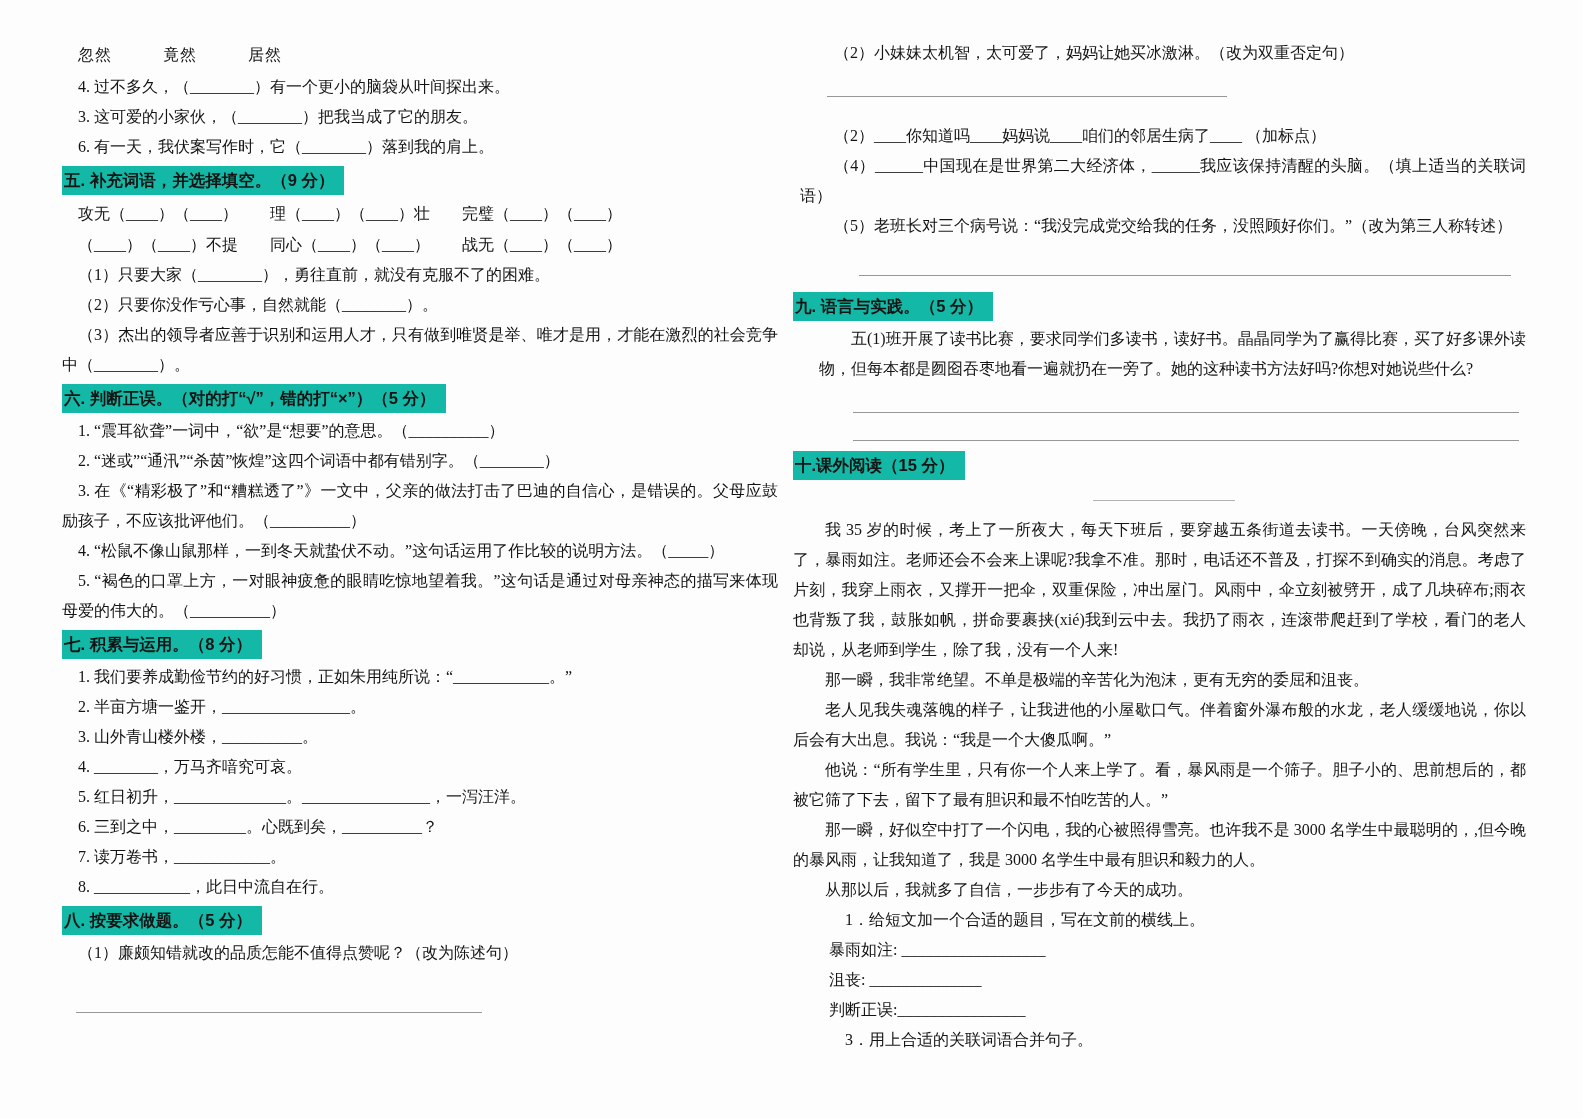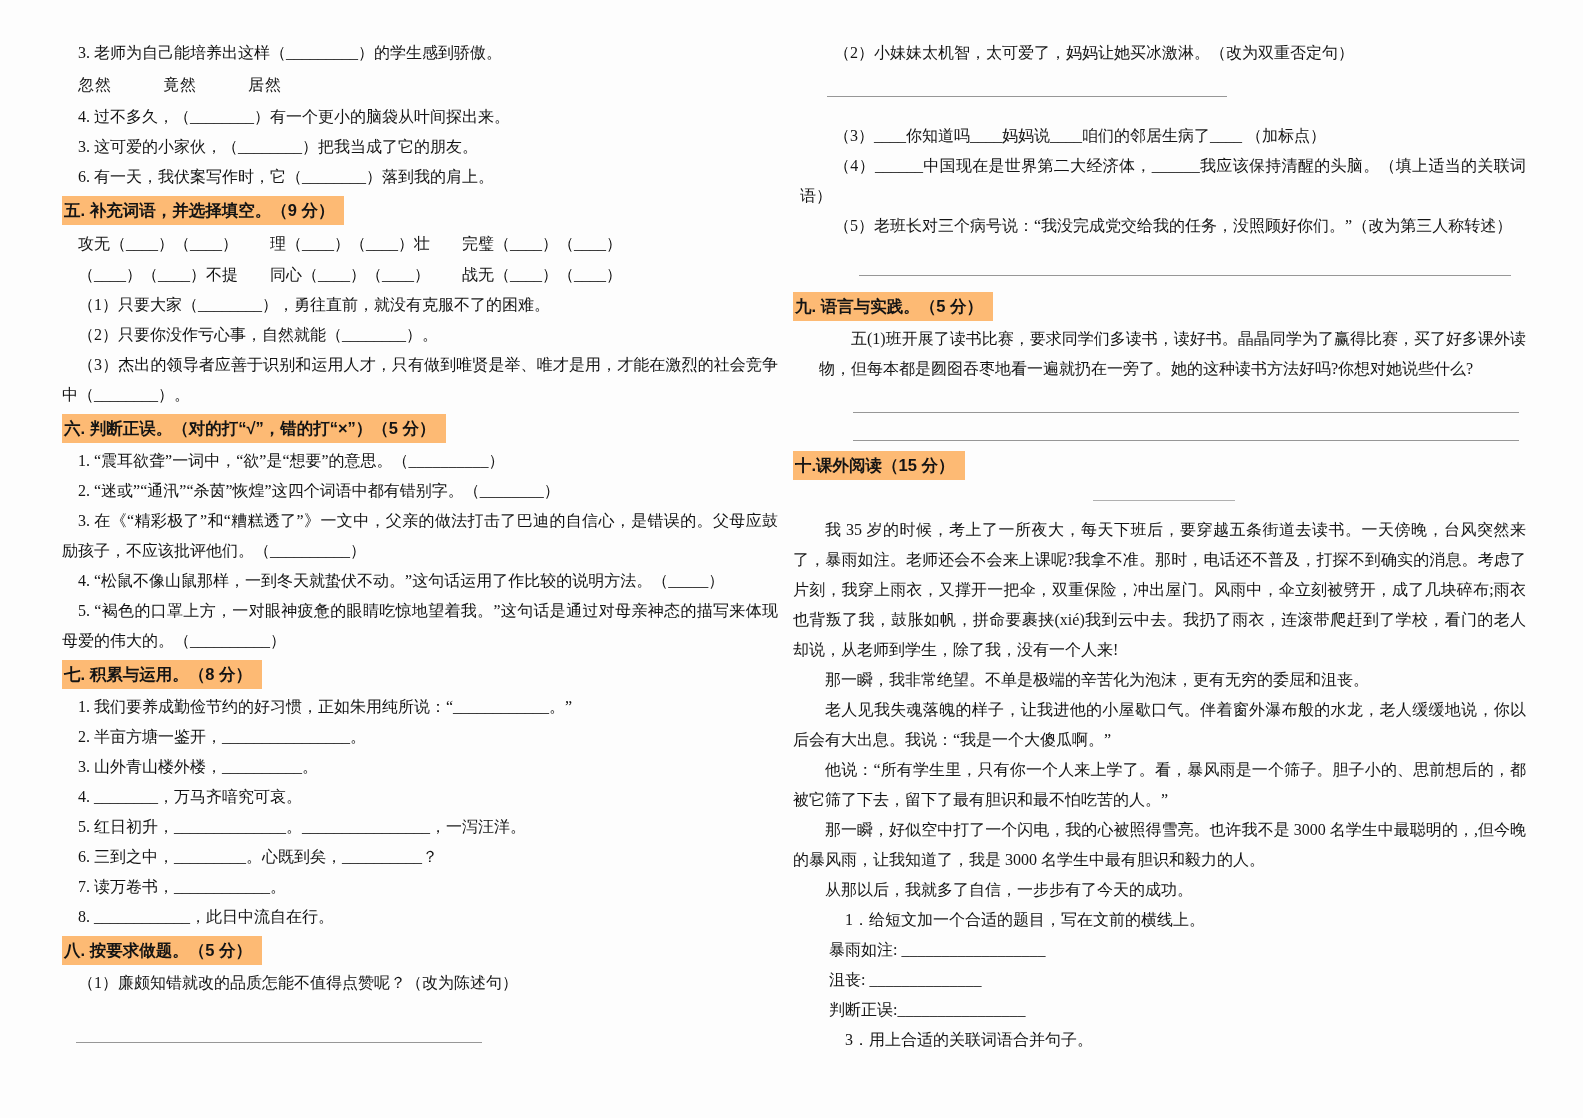--- a/index.html
+++ b/index.html
@@ -19,21 +19,21 @@
   .line, .item { line-height:30px; min-height:30px; text-align:justify; }
   .item { text-indent:16px; }
   .col-right .item { text-indent:34px;margin-left:7px; }
 
   .options-row { line-height:34px; padding-left:16px; letter-spacing:1px; }
   .word-row { line-height:31px; padding-left:16px; }
 
   .heading-wrap { margin:4px 0 3px; }
   .heading {
     display:inline-block;
-    background:#fdba74;
+    background:#14b8a6;
     font-family:"Liberation Sans","DejaVu Sans",sans-serif;
     font-weight:700;
     font-size:16.5px;
     line-height:25px;
     padding:2px 10px 2px 2px;
     text-indent:0;
   }
 
   .para { line-height:30px; text-indent:2em; text-align:justify; }
   .p9 { padding-left:26px; }
@@ -48,21 +48,20 @@
 
   .question { line-height:30px; text-indent:4px;margin-left:48px; }
   .word-blank { line-height:30px; padding-left:36px; }
   .passage { margin-top:2px; }
 </style>
 </head>
 <body>
 
 <div class="col col-left">
 
-  <div class="item">3. 老师为自己能培养出这样（_________）的学生感到骄傲。</div>
   <div class="options-row">忽然　　　竟然　　　居然</div>
   <div class="item">4. 过不多久，（________）有一个更小的脑袋从叶间探出来。</div>
   <div class="item">3. 这可爱的小家伙，（________）把我当成了它的朋友。</div>
   <div class="item">6. 有一天，我伏案写作时，它（________）落到我的肩上。</div>
 
   <div class="heading-wrap">
     <span class="heading">五. 补充词语，并选择填空。（9 分）</span>
   </div>
   <div class="word-row">攻无（____）（____）　　理（____）（____）壮　　完璧（____）（____）</div>
   <div class="word-row">（____）（____）不提　　同心（____）（____）　　战无（____）（____）</div>
@@ -96,21 +95,21 @@
   </div>
   <div class="item">（1）廉颇知错就改的品质怎能不值得点赞呢？（改为陈述句）</div>
   <div class="answer-line al-8-1"></div>
 
 </div>
 
 <div class="col col-right">
 
   <div class="item">（2）小妹妹太机智，太可爱了，妈妈让她买冰激淋。（改为双重否定句）</div>
   <div class="answer-line al-r2"></div>
-  <div class="item">（3）____你知道吗____妈妈说____咱们的邻居生病了____ （加标点）</div>
+  <div class="item">（2）____你知道吗____妈妈说____咱们的邻居生病了____ （加标点）</div>
   <div class="item">（4）______中国现在是世界第二大经济体，______我应该保持清醒的头脑。（填上适当的关联词语）</div>
   <div class="item">（5）老班长对三个病号说：“我没完成党交给我的任务，没照顾好你们。”（改为第三人称转述）</div>
   <div class="answer-line al-r5"></div>
 
   <div class="heading-wrap">
     <span class="heading">九. 语言与实践。（5 分）</span>
   </div>
   <div class="para p9">五(1)班开展了读书比赛，要求同学们多读书，读好书。晶晶同学为了赢得比赛，买了好多课外读物，但每本都是囫囵吞枣地看一遍就扔在一旁了。她的这种读书方法好吗?你想对她说些什么?</div>
   <div class="answer-line al-9a"></div>
   <div class="answer-line al-9b"></div>

